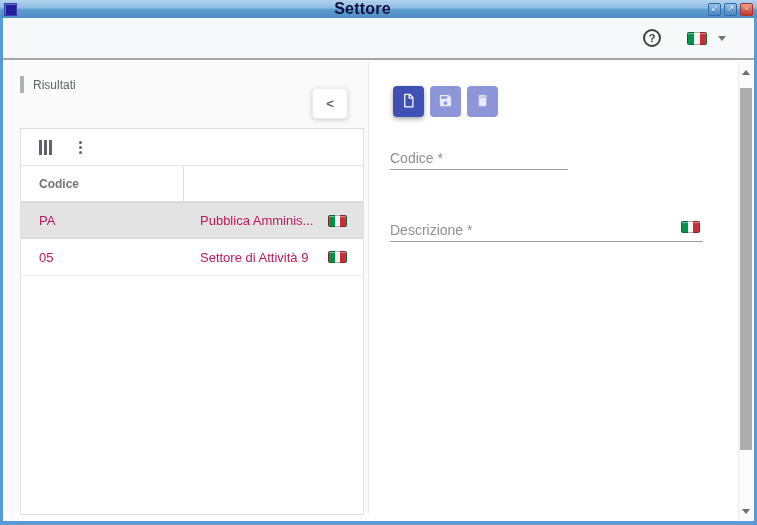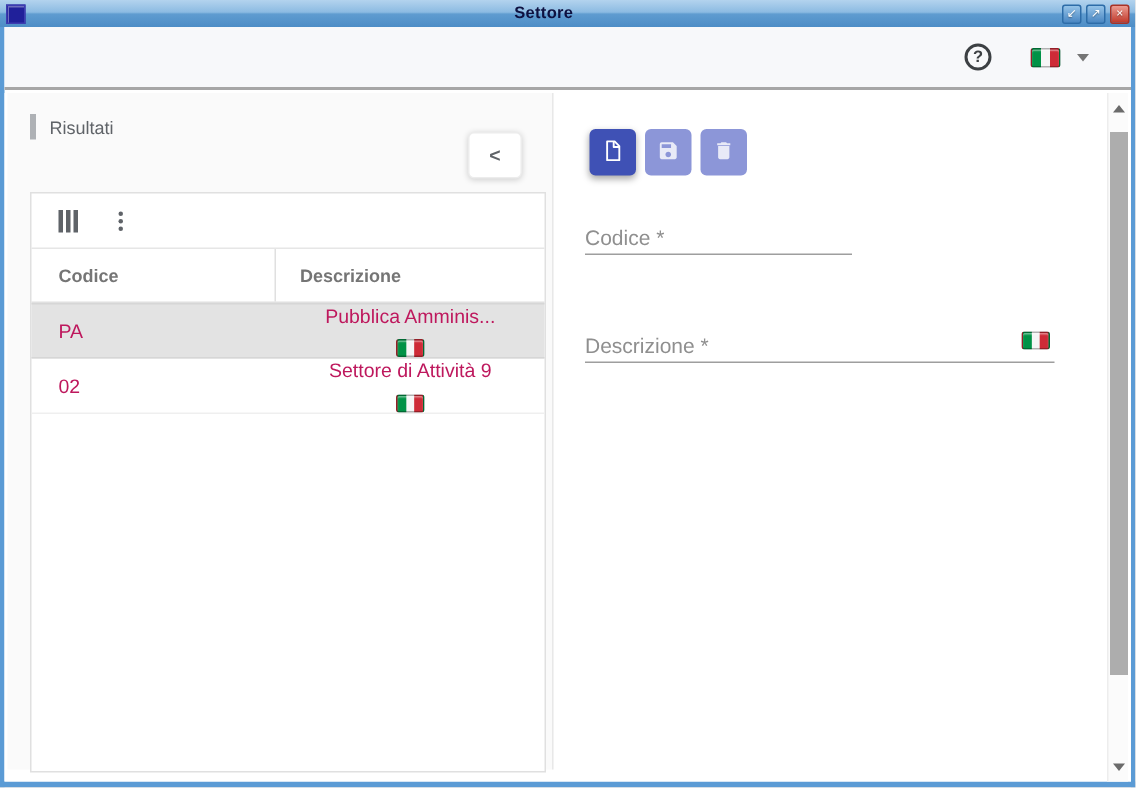--- a/index.html
+++ b/index.html
@@ -16,21 +16,21 @@
     position:absolute; left:0; top:0; width:757px; height:18px;
     background:linear-gradient(180deg,#b3d3ee 0%,#8cbbe2 45%,#5f9cd0 52%,#4d8dc6 100%);
     display:flex; align-items:center; padding:0 4px;
   }
   .titlebar-icon {
     width:13px; height:13px; background:#20209a;
     border:1px solid #3c3cb0; box-shadow:inset 1px 1px 0 rgba(255,255,255,.35);
     flex:0 0 auto;
   }
   .titlebar-title {
-    flex:1; text-align:center; font-size:11px; font-weight:bold;
+    flex:1; text-align:center; font-size:16px; font-weight:bold;
     color:#0e1140; letter-spacing:.2px;
   }
   .win-controls { display:flex; gap:3px; }
   .win-btn {
     width:13px; height:13px; border-radius:2px;
     display:flex; align-items:center; justify-content:center;
     font-size:8px; line-height:1; color:#fff; cursor:pointer;
     border:1px solid #2d6ca8;
     background:linear-gradient(180deg,#95c3e8 0%,#4986c2 100%);
     text-shadow:0 1px 1px rgba(0,0,0,.4);
@@ -120,21 +120,21 @@
   .tbl-header .col1 { border-right:1px solid #e0e0e0; }
   .col1 { width:163px; flex:0 0 auto; padding-left:18px; display:flex; align-items:center; }
   .col2 { flex:1; padding-left:16px; display:flex; align-items:center; }
 
   .row {
     height:37px; flex:0 0 auto; display:flex;
     font-size:13px; color:#be185d; cursor:pointer;
     border-bottom:1px solid #efefef;
   }
   .row.selected { background:#e3e3e3; border-top:1px solid #d6d6d6; border-bottom:1px solid #d6d6d6; }
-  .row .col2 { justify-content:space-between; padding-right:16px;flex-direction:column; }
+  .row .col2 { justify-content:space-between; padding-right:16px; }
   .row .flag { width:19px; height:12px; flex:0 0 auto; }
 
   
   .actions { position:absolute; left:390px; top:24px; display:flex; gap:6px; }
   .action-btn {
     width:31px; height:31px; border:none; border-radius:4px;
     display:flex; align-items:center; justify-content:center; cursor:pointer;
   }
   .action-btn.primary { background:#3f51b5; box-shadow:0 2px 5px rgba(0,0,0,.35); }
   .action-btn.disabled { background:#8c96d8; cursor:default; }
@@ -215,31 +215,30 @@
             <i></i>
           </div>
         <div class="kebab-icon">
             <i></i>
             <i></i>
             <i></i>
           </div>
       </div>
       <div class="tbl-header">
         <div class="col1">Codice</div>
-        <div class="col2">Descrizione</div>
       </div>
       <div class="row selected">
         <div class="col1">PA</div>
         <div class="col2">
           <span>Pubblica Amminis...</span>
           <span class="flag"></span>
         </div>
       </div>
       <div class="row">
-        <div class="col1">02</div>
+        <div class="col1">05</div>
         <div class="col2">
           <span>Settore di Attività 9</span>
           <span class="flag"></span>
         </div>
       </div>
     </div>
 
     <div class="actions">
       <button class="action-btn primary">
         <span>

